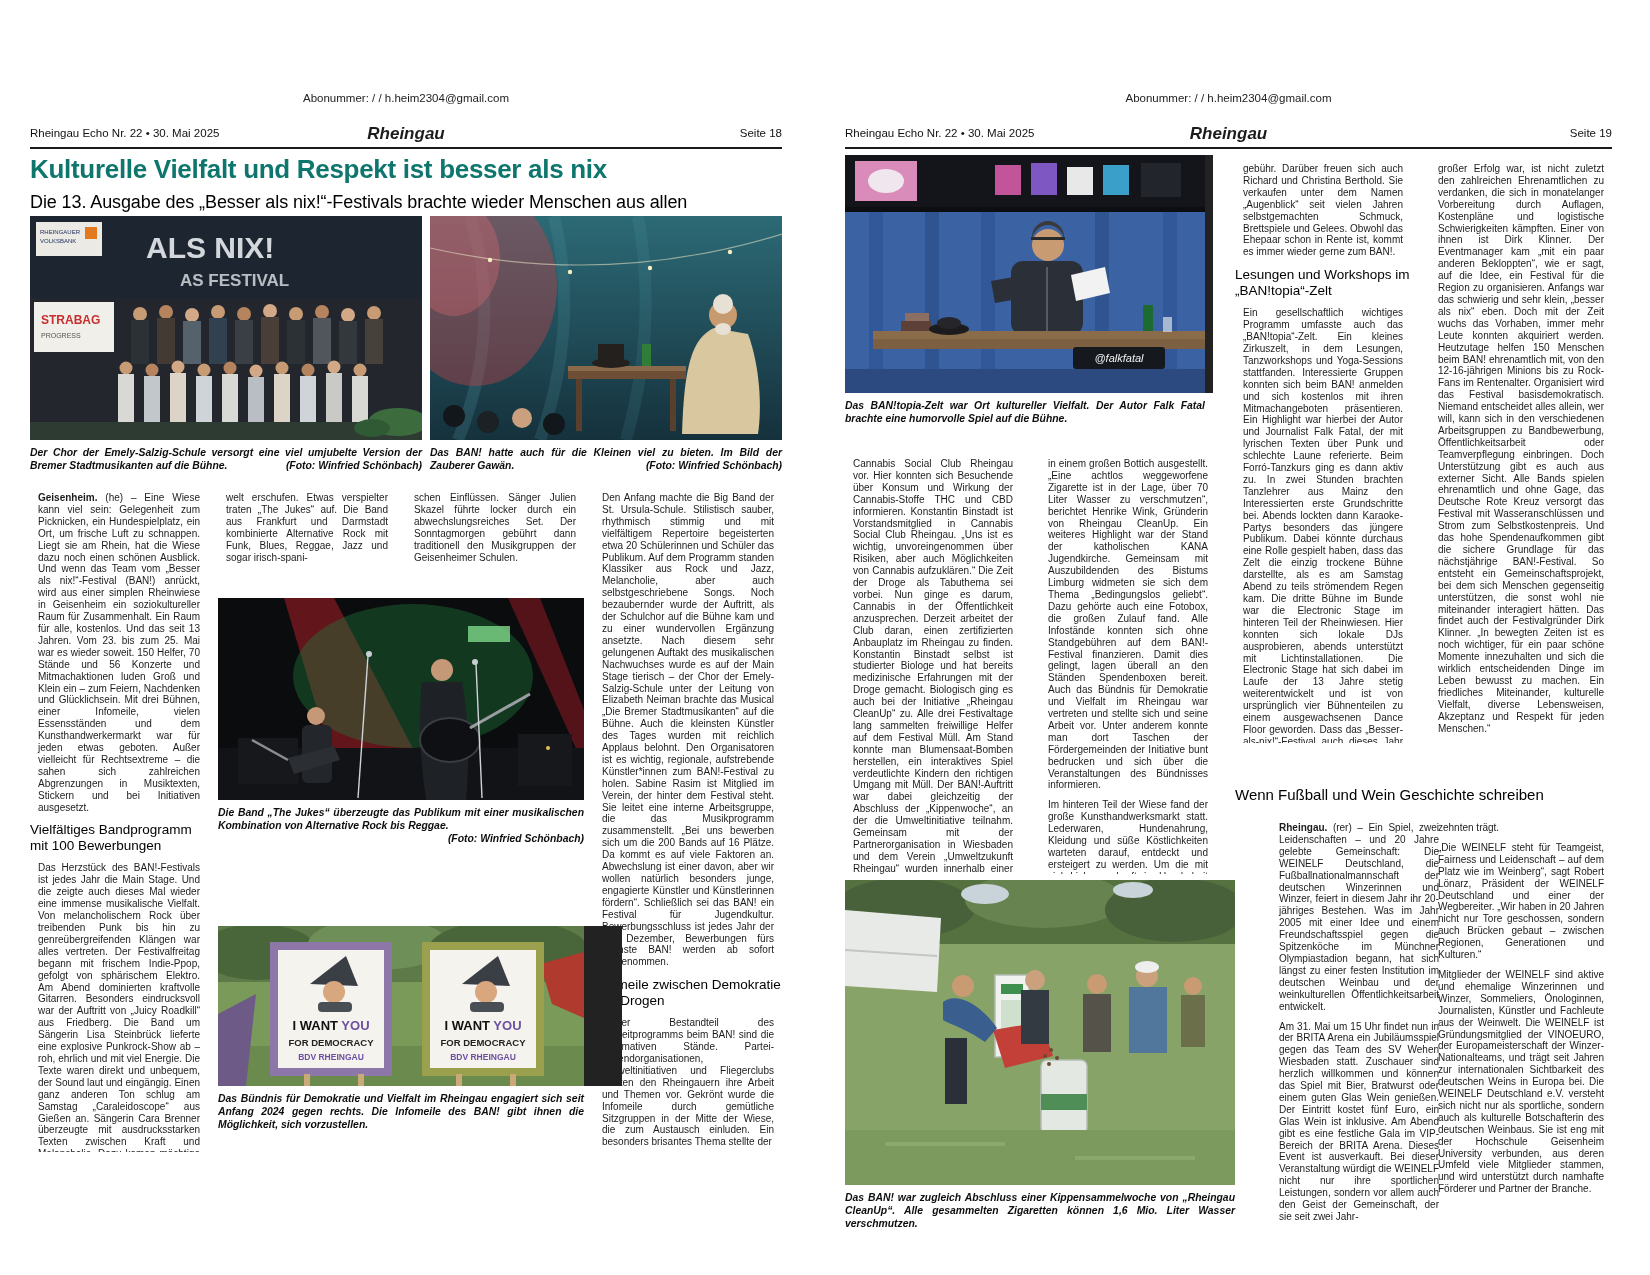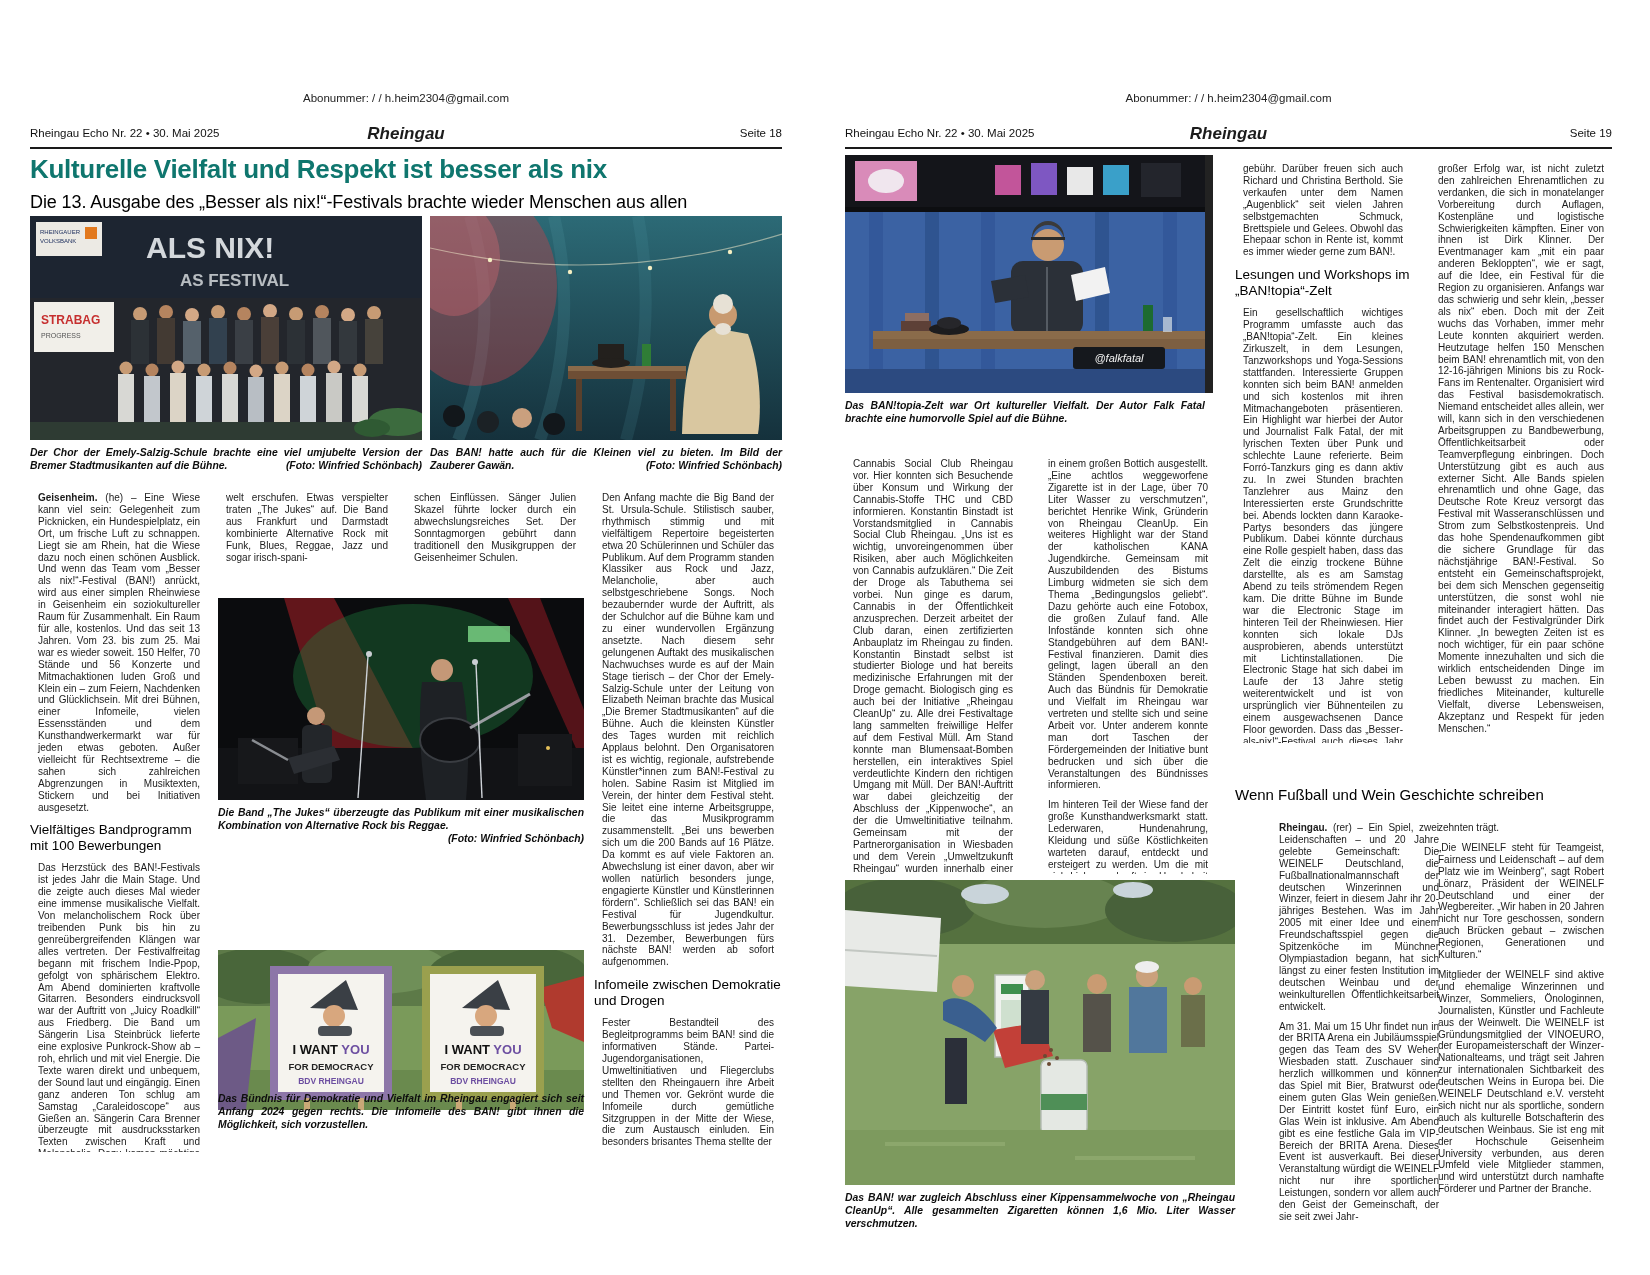--- a/index.html
+++ b/index.html
@@ -137,21 +137,21 @@
         <ellipse cx="293" cy="113" rx="8" ry="6" fill="#e7e1d5"></ellipse>
       </g>
       <circle cx="24" cy="200" r="11" fill="#12171b"></circle>
       <circle cx="58" cy="206" r="11" fill="#1b2125"></circle>
       <circle cx="92" cy="202" r="10" fill="#caa07e"></circle>
       <circle cx="124" cy="208" r="11" fill="#12171b"></circle>
     </svg>
   </div>
 
   <div class="abs caption" style="left:30px;top:446px;width:392px;">
-    <span>Der Chor der Emely-Salzig-Schule brachte eine viel umjubelte Version der Bremer Stadtmusikanten auf die Bühne.</span>
+    <span>Der Chor der Emely-Salzig-Schule versorgt eine viel umjubelte Version der Bremer Stadtmusikanten auf die Bühne.</span>
     <span class="credit">(Foto: Winfried Schönbach)</span>
   </div>
   <div class="abs caption" style="left:430px;top:446px;width:352px;">
     <span>Das BAN! hatte auch für die Kleinen viel zu bieten. Im Bild der Zauberer Gawän.</span>
     <span class="credit">(Foto: Winfried Schönbach)</span>
   </div>
 
   <div class="abs bodytxt" style="left:30px;top:484px;width:178px;height:668px;">
     <p><b>Geisenheim.</b><span> (he) – Eine Wiese kann viel sein: Gelegenheit zum Picknicken, ein Hundespielplatz, ein Ort, um frische Luft zu schnappen. Liegt sie am Rhein, hat die Wiese dazu noch einen schönen Ausblick. Und wenn das Team vom „Besser als nix!“-Festival (BAN!) anrückt, wird aus einer simplen Rheinwiese in Geisenheim ein soziokultureller Raum für Zusammenhalt. Ein Raum für alle, kostenlos. Und das seit 13 Jahren. Vom 23. bis zum 25. Mai war es wieder soweit. 150 Helfer, 70 Stände und 56 Konzerte und Mitmachaktionen luden Groß und Klein ein – zum Feiern, Nachdenken und Glücklichsein. Mit drei Bühnen, einer Infomeile, vielen Essensständen und dem Kunsthandwerkermarkt war für jeden etwas geboten. Außer vielleicht für Rechtsextreme – die sahen sich zahlreichen Abgrenzungen in Musiktexten, Stickern und bei Initiativen ausgesetzt.</span></p>
     <h2 class="subhead2">Vielfältiges Bandprogramm mit 100 Bewerbungen</h2>
@@ -196,21 +196,21 @@
       <circle cx="151" cy="56" r="3" fill="#caced3"></circle>
       <line x1="258" y1="66" x2="264" y2="200" stroke="#cfd3d8" stroke-width="1.4"></line>
       <circle cx="257" cy="64" r="3" fill="#caced3"></circle>
     </svg>
   </div>
   <div class="abs caption" style="left:218px;top:806px;width:366px;">
     <span>Die Band „The Jukes“ überzeugte das Publikum mit einer musikalischen Kombination von Alternative Rock bis Reggae.</span>
     <span class="credit">(Foto: Winfried Schönbach)</span>
   </div>
 
-  <div class="abs photo" style="left:218px;top:926px;width:366px;height:160px;margin-top:24px;">
+  <div class="abs photo" style="left:218px;top:926px;width:404px;height:160px;">
     <svg width="366" height="160" viewBox="0 0 366 160" preserveAspectRatio="none">
       <rect width="366" height="160" fill="#cdd6cf"></rect>
       <rect width="366" height="58" fill="#5d7a48"></rect>
       <ellipse cx="40" cy="26" rx="60" ry="28" fill="#49663a"></ellipse>
       <ellipse cx="160" cy="18" rx="70" ry="26" fill="#6f8f58"></ellipse>
       <ellipse cx="290" cy="24" rx="80" ry="30" fill="#49663a"></ellipse>
       <rect y="56" width="366" height="104" fill="#7a9a5a"></rect>
       <rect y="120" width="366" height="40" fill="#6a8a4e"></rect>
       <polygon points="322,38 366,26 366,92 334,78" fill="#b03a2e"></polygon>
       <polygon points="0,88 38,68 28,160 0,160" fill="#6d5a86"></polygon>

